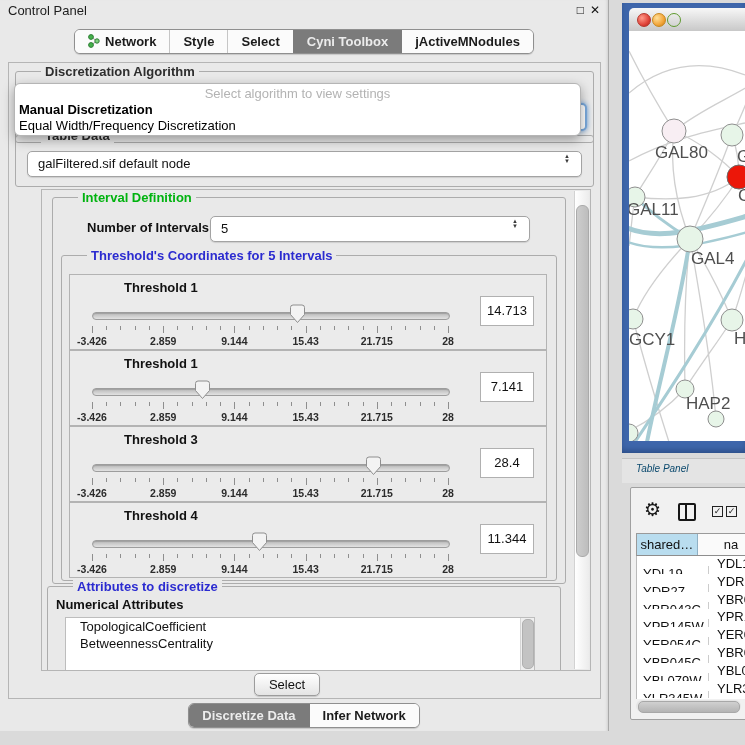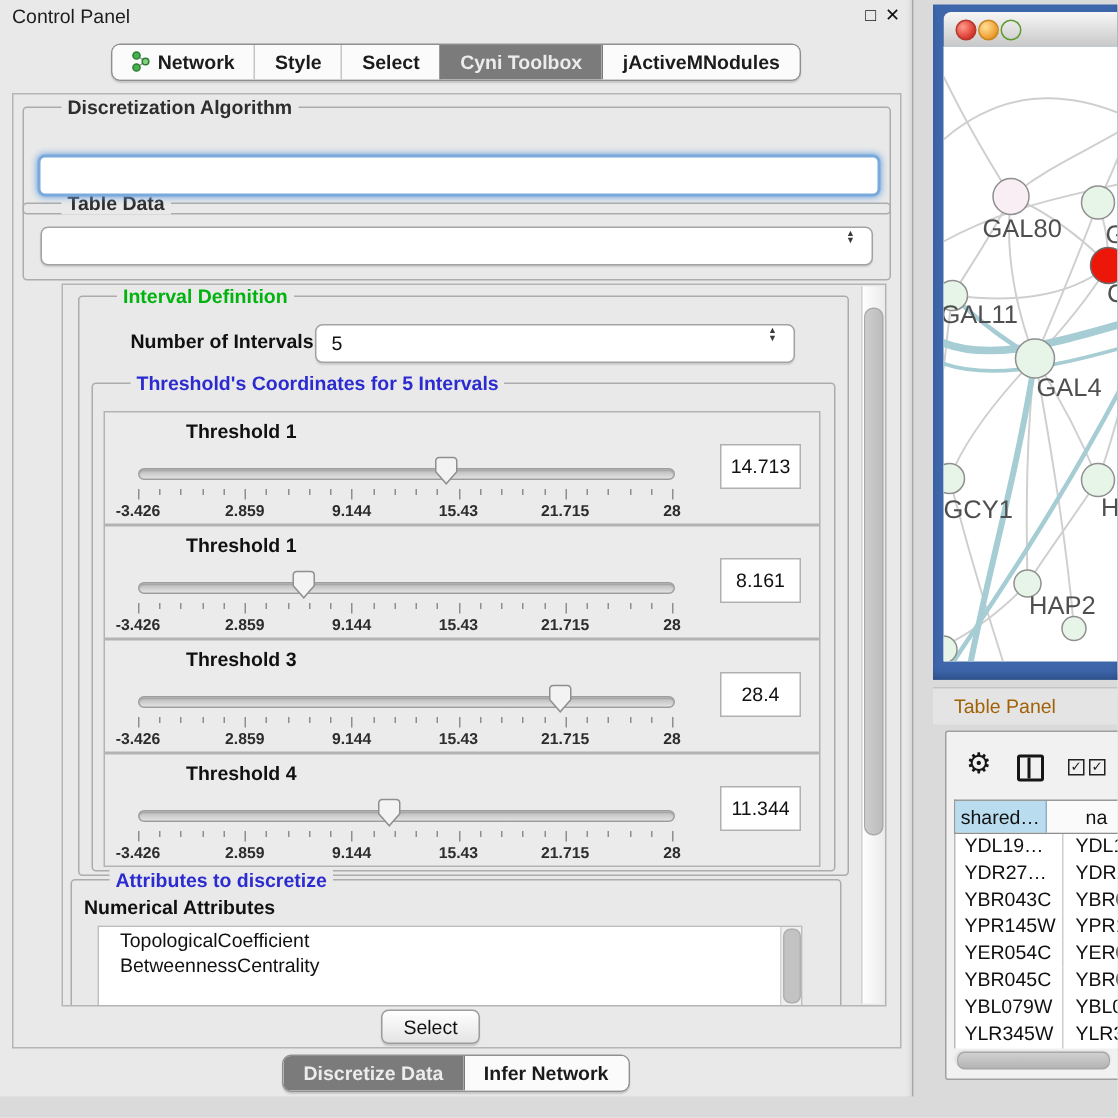--- a/index.html
+++ b/index.html
@@ -71,35 +71,35 @@
   
   #net-window{left:622px;top:3px;width:123px;height:450px;background:#3e66ab;box-shadow:inset 0 -4px 6px -2px #294a82;}
   #net-titlebar{position:absolute;left:7px;top:5px;width:116px;height:23px;background:linear-gradient(#f7f7f7,#c8c8c8);border-bottom:1px solid #8a8a8a;border-top-left-radius:5px;}
   .light{position:absolute;top:5px;width:12px;height:12px;border-radius:50%;}
   #light-close{left:8px;background:radial-gradient(circle at 4px 4px,#ff9a8a,#e0443a 60%,#ad2018);border:1px solid #b5362c;}
   #light-min{left:23px;background:radial-gradient(circle at 4px 4px,#ffe09a,#f2a53a 60%,#c47a12);border:1px solid #c8881f;}
   #light-zoom{left:38px;background:radial-gradient(circle at 4px 4px,#d2f5a8,#7ec04d 60%,#4e8c25;);border:1px solid #5f9a30;}
   #net-canvas{position:absolute;left:7px;top:28px;width:116px;height:410px;background:#fff;overflow:hidden;}
   
   #tp-header{left:622px;top:458px;width:123px;height:24px;background:#e4e4e4;border-top:1px solid #c4c4c4;border-bottom:1px solid #cicic1;}
-  #tp-title{position:absolute;left:14px;top:4px;font-size:13px;color:#a16207;}
+  #tp-title{position:absolute;left:14px;top:4px;font-size:10px;color:#0c4a6e;font-style:italic;}
   #table-panel{left:630px;top:487px;width:115px;height:231px;background:#f1f1f1;border:1px solid #a0a0a0;border-radius:2px;overflow:hidden;}
   #gear-icon{position:absolute;left:13px;top:10px;font-size:19px;color:#161616;}
   #columns-icon{position:absolute;left:47px;top:15px;width:14px;height:14px;border:2px solid #161616;border-radius:2px;}
   #columns-icon:before{content:"";position:absolute;left:5px;top:0;width:2px;height:100%;background:#161616;}
   .cb-icon{position:absolute;top:18px;width:9px;height:9px;border:1.5px solid #222;font-size:9px;line-height:9px;text-align:center;color:#222;}
   #cb1{left:81px;} #cb2{left:95px;}
   #tp-table{position:absolute;left:5px;top:45px;width:160px;}
   .hdr-row{display:flex;height:23px;border:1px solid #9a9a9a;border-bottom:1px solid #8e8e8e;box-sizing:border-box;}
   .hdr-cell{font-size:13px;line-height:21px;color:#111;overflow:hidden;white-space:nowrap;}
   #hdr1{width:72px;background:#b9ddef;border-right:1px solid #8fb0c4;text-align:center;}
   #hdr2{width:86px;background:#fafafa;padding-left:26px;}
   #tp-rows{position:absolute;left:0;top:23px;width:160px;height:143px;overflow:hidden;background:#fff;border-left:1px solid #bbb;}
   .t-row{display:flex;height:17.8px;font-size:13px;color:#101010;}
-  .t-c1{width:72px;padding-left:6px;border-right:1px solid #ccc;overflow:hidden;white-space:nowrap;box-sizing:border-box;}
+  .t-c1{width:72px;padding-left:6px;border-right:1px solid #ccc;overflow:hidden;white-space:nowrap;box-sizing:border-box;margin-top:10px;}
   .t-c2{width:80px;padding-left:8px;overflow:hidden;white-space:nowrap;}
   #hscroll{position:absolute;left:5px;top:212px;width:105px;height:12px;background:#e6e6e6;border-radius:6px;}
   #hthumb{position:absolute;left:2px;top:1px;width:100px;height:10px;border-radius:5px;background:linear-gradient(#d0d0d0,#b4b4b4);border:0.5px solid #a8a8a8;}
   svg text{font-family:"Liberation Sans","DejaVu Sans",sans-serif;}
 </style>
 </head>
 <body>
 
 <div id="control-panel" class="abs">
   <div id="cp-titlebar" class="abs">
@@ -124,24 +124,32 @@
       </span>
   </div>
 
   <div id="cp-content" class="abs">
 
     <div class="group" style="left:6px;top:8px;width:577px;height:70px;">
       <span class="group-legend">Discretization Algorithm</span>
     </div>
     <div id="algo-combo" class="combo abs"></div>
 
+    <div id="algo-popup" class="abs">
+      <div class="ph">Select algorithm to view settings</div>
+      <div id="algo-items">
+          <div class="item bold">Manual Discretization</div>
+          <div class="item">Equal Width/Frequency Discretization</div>
+        </div>
+    </div>
 
     <div class="group" style="left:6px;top:72px;width:577px;height:50px;">
       <span class="group-legend">Table Data</span>
       <div class="combo" style="left:11px;top:15px;width:553px;height:24px;">
+        <span class="combo-text">galFiltered.sif default node</span>
         <span class="spinner"><span>▲</span><br><span>▼</span></span>
       </div>
     </div>
 
     <div id="settings-scroll" class="abs">
 
       <div class="group" style="left:10px;top:7px;width:512px;height:385px;">
         <span class="group-legend legend-green">Interval Definition</span>
 
         <span style="position:absolute;left:34px;top:22px;font-size:13px;font-weight:bold;color:#111;">Number of Intervals</span>
@@ -236,21 +244,21 @@
                     <span class="tick-lab" style="left: 20%;">2.859</span>
                     <span class="tick-lab" style="left: 40%;">9.144</span>
                     <span class="tick-lab" style="left: 60%;">15.43</span>
                     <span class="tick-lab" style="left: 80%;">21.715</span>
                     <span class="tick-lab" style="left: 100%;">28</span>
                   </div>
                   <div class="thumb" style="left: 101.859px;"><svg width="17" height="20" viewBox="0 0 17 20">
                       <path d="M1.5,3.5 q0,-2.5 2.5,-2.5 h9 q2.5,0 2.5,2.5 v7 l-7,8 l-7,-8 z" fill="#f3f3f3" stroke="#8f8f8f" stroke-width="1"></path>
                     </svg></div>
                 </div>
-                <div class="th-value">8.161</div>
+                <div class="th-value">7.141</div>
               </div>
               <div class="th-panel" style="top: 170px;">
                 <div class="th-label">Threshold 3</div>
                 <div class="slider-zone">
                   <div class="track"></div>
                   <div class="ticks">
                     <div class="tick major" style="left: 0%;"></div>
                     <div class="tick minor" style="left: 4%;"></div>
                     <div class="tick minor" style="left: 8%;"></div>
                     <div class="tick minor" style="left: 12%;"></div>

